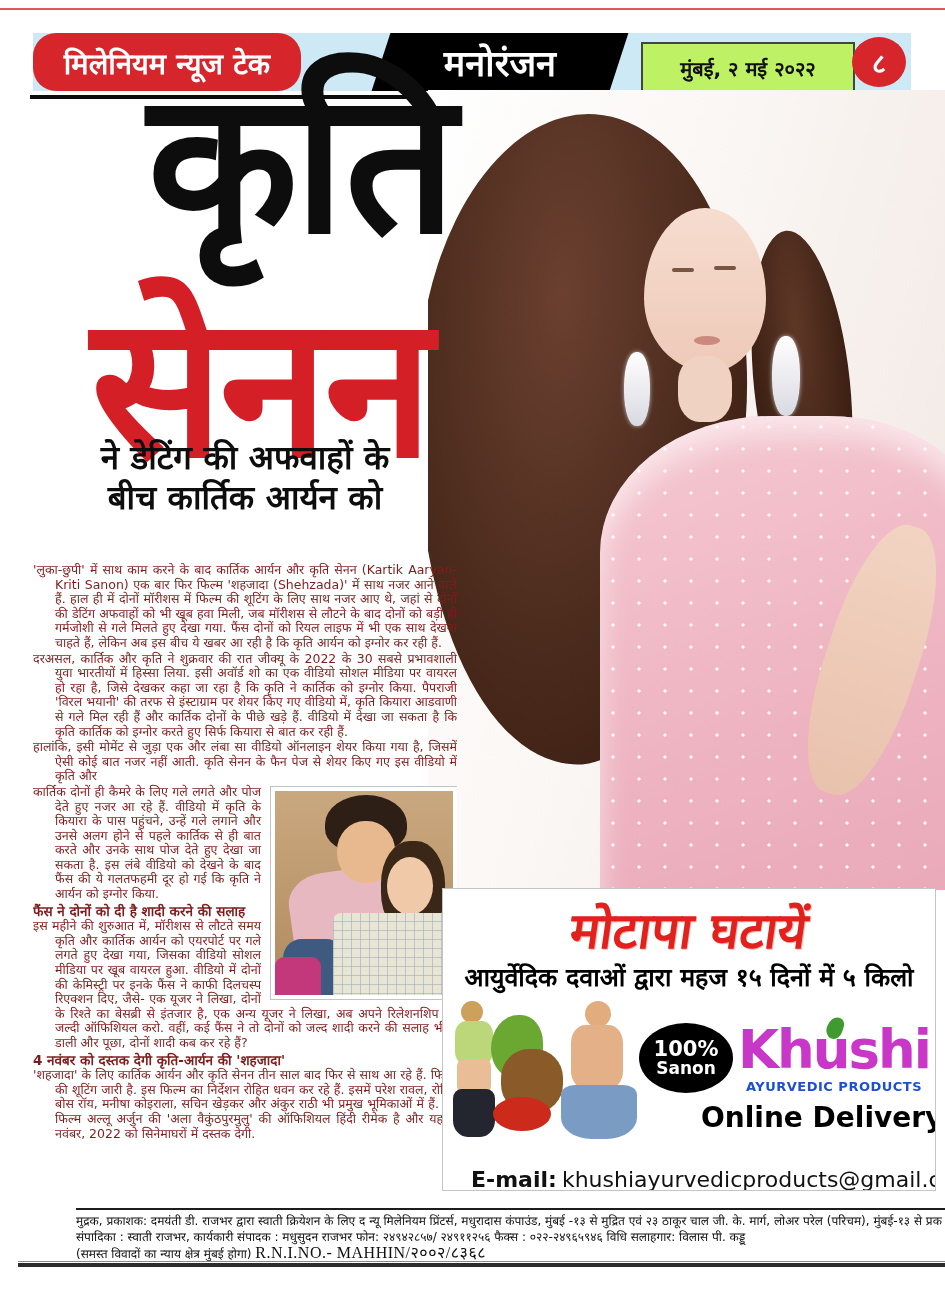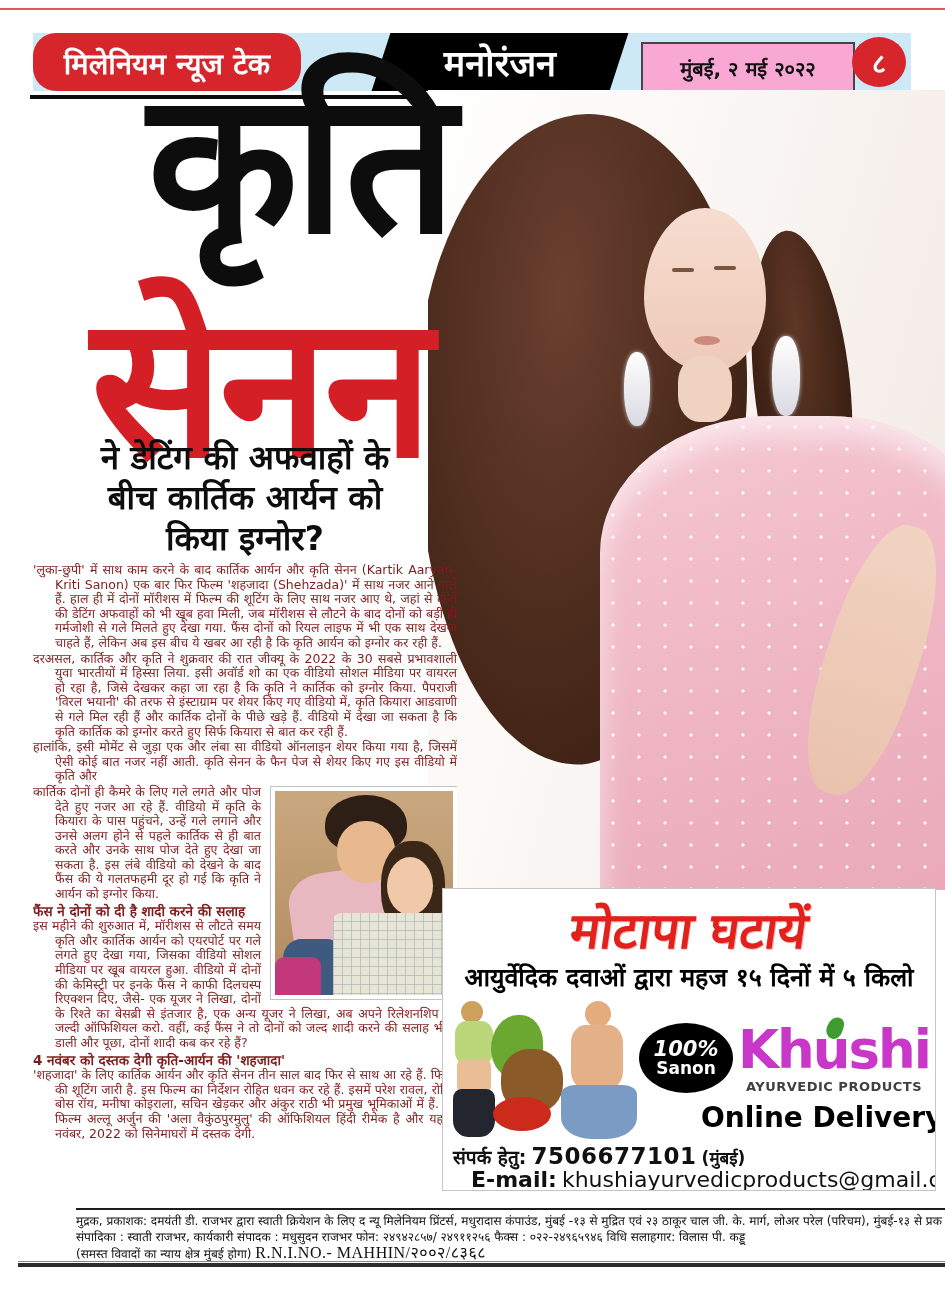--- a/index.html
+++ b/index.html
@@ -16,21 +16,21 @@
     position:absolute; left:0; top:0; width:268px; height:58px; background:#d6252b;
     display:flex; align-items:center; justify-content:center;
     color:#fff; font-size:29px; font-weight:800; white-space:nowrap;border-radius:23px;
   }
   .section-tab {
     position:absolute; left:348px; top:0; width:238px; height:58px; background:#000;
     transform:skewX(-18deg); display:flex; align-items:center; justify-content:center;
   }
   .section-tab .inner { transform:skewX(18deg); color:#fff; font-size:36px; font-weight:800; white-space:nowrap; }
   .date-box {
-    position:absolute; left:608px; top:9px; width:214px; height:52px; background:#f9a8d4;
+    position:absolute; left:608px; top:9px; width:214px; height:52px; background:#bef264;
     border:2px solid #444; display:flex; align-items:center; justify-content:center;
     font-size:20px; font-weight:700; white-space:nowrap;
   }
   .page-circle {
     position:absolute; right:5px; top:4px; width:54px; height:50px; border-radius:50%;
     background:#d6252b; display:flex; align-items:center; justify-content:center;
     color:#fff; font-size:27px; font-weight:800;
   }
   .header-rule { position:absolute; top:95px; left:30px; width:882px; height:4px; background:#0c0c0c; }
 
@@ -137,27 +137,27 @@
   .ac-spice { position:absolute; left:52px; top:48px; width:62px; height:64px; background:#8a5a28; border-radius:45%; }
   .ac-chili { position:absolute; left:44px; top:96px; width:58px; height:34px; background:#cc2a1a; border-radius:50%; }
   .ac-man-head { position:absolute; left:136px; top:0px; width:26px; height:26px; background:#e3ac7c; border-radius:50%; }
   .ac-man-torso { position:absolute; left:122px; top:24px; width:52px; height:64px; background:#e3b088; border-radius:28%; }
   .ac-man-jeans { position:absolute; left:112px; top:84px; width:76px; height:54px; background:#7a9cc4; border-radius:18% 18% 40% 40%; }
   .ad-result-oval {
     position:absolute; top:134px; left:196px; width:94px; height:70px; background:#000;
     border-radius:50%; display:flex; flex-direction:column; align-items:center; justify-content:center;
     color:#fff; font-weight:800; line-height:1.05;
   }
-  .ad-result-oval .r1 { font-size:21px;font-style:italic; } .ad-result-oval .r2 { font-size:17px; }
+  .ad-result-oval .r1 { font-size:21px; } .ad-result-oval .r2 { font-size:17px; }
   .ad-brand { position:absolute; top:134px; left:292px; width:198px; text-align:center;
     font-size:53px; font-weight:900; color:#c837c8; letter-spacing:-2px; line-height:1; }
   .plant-icon { position:absolute; top:128px; left:384px; width:16px; height:22px;
     background:#3f9b2f; border-radius:60% 40% 50% 50%; transform:rotate(18deg); }
   .ad-brand-sub { position:absolute; top:190px; left:292px; width:198px; text-align:center;
-    font-size:13px; font-weight:700; color:#404040; letter-spacing:.5px; white-space:nowrap; }
+    font-size:13px; font-weight:700; color:#1d4ed8; letter-spacing:.5px; white-space:nowrap; }
   .ad-delivery { position:absolute; top:212px; left:258px; width:232px; 
     font-size:28px; font-weight:800; color:#000; white-space:nowrap; }
   .ad-contact { position:absolute; top:254px; left:10px; width:300px; white-space:nowrap; }
   .ad-contact .lbl { font-size:19px; font-weight:800; }
   .ad-contact .ph { font-size:23px; font-weight:800; letter-spacing:.5px; }
   .ad-contact .city { font-size:17px; font-weight:800; }
   .ad-email { position:absolute; top:278px; left:28px; width:450px; white-space:nowrap; }
   .ad-email .lbl { font-size:22px; font-weight:800; }
   .ad-email .addr { font-size:22px; font-weight:400; }
 
@@ -205,21 +205,20 @@
     <div class="pm-saree"></div>
     <div class="pm-arm"></div>
   </div>
 
   <div class="headline-1">कृति</div>
   <div class="headline-2">सेनन</div>
 
   <div class="subhead">
     <div>ने डेटिंग की अफवाहों के</div>
     <div>बीच कार्तिक आर्यन को</div>
-    <div>किया इग्नोर?</div>
   </div>
 
   <div class="article">
     <div class="para">'लुका-छुपी' में साथ काम करने के बाद कार्तिक आर्यन और कृति सेनन (Kartik Aaryan-Kriti Sanon) एक बार फिर फिल्म 'शहजादा (Shehzada)' में साथ नजर आने वाले हैं. हाल ही में दोनों मॉरीशस में फिल्म की शूटिंग के लिए साथ नजर आए थे, जहां से दोनों की डेटिंग अफवाहों को भी खूब हवा मिली, जब मॉरीशस से लौटने के बाद दोनों को बड़ी ही गर्मजोशी से गले मिलते हुए देखा गया. फैंस दोनों को रियल लाइफ में भी एक साथ देखना चाहते हैं, लेकिन अब इस बीच ये खबर आ रही है कि कृति आर्यन को इग्नोर कर रही हैं.</div>
     <div class="para">दरअसल, कार्तिक और कृति ने शुक्रवार की रात जीक्यू के 2022 के 30 सबसे प्रभावशाली युवा भारतीयों में हिस्सा लिया. इसी अवॉर्ड शो का एक वीडियो सोशल मीडिया पर वायरल हो रहा है, जिसे देखकर कहा जा रहा है कि कृति ने कार्तिक को इग्नोर किया. पैपराजी 'विरल भयानी' की तरफ से इंस्टाग्राम पर शेयर किए गए वीडियो में, कृति कियारा आडवाणी से गले मिल रही हैं और कार्तिक दोनों के पीछे खड़े हैं. वीडियो में देखा जा सकता है कि कृति कार्तिक को इग्नोर करते हुए सिर्फ कियारा से बात कर रही हैं.</div>
     <div class="para">हालांकि, इसी मोमेंट से जुड़ा एक और लंबा सा वीडियो ऑनलाइन शेयर किया गया है, जिसमें ऐसी कोई बात नजर नहीं आती. कृति सेनन के फैन पेज से शेयर किए गए इस वीडियो में कृति और</div>
     <div>
       <div class="inset-photo">
         <div class="ip-shirt"></div>
         <div class="ip-man-hair"></div>
@@ -254,25 +253,20 @@
       <div class="ac-man-jeans"></div>
     </div>
     <div class="ad-result-oval">
       <span class="r1">100%</span>
       <span class="r2">Sanon</span>
     </div>
     <div class="ad-brand">Khushi</div>
     <div class="plant-icon"></div>
     <div class="ad-brand-sub">AYURVEDIC PRODUCTS</div>
     <div class="ad-delivery">Online Delivery</div>
-    <div class="ad-contact">
-      <span class="lbl">संपर्क हेतु:</span>
-      <span class="ph">7506677101</span>
-      <span class="city">(मुंबई)</span>
-    </div>
     <div class="ad-email">
       <span class="lbl">E-mail:</span>
       <span class="addr">khushiayurvedicproducts@gmail.com</span>
     </div>
   </div>
 
   <div class="footer-rule-top"></div>
   <div class="footer">
     <div class="fl">मुद्रक, प्रकाशक: दमयंती डी. राजभर द्वारा स्वाती क्रियेशन के लिए द न्यू मिलेनियम प्रिंटर्स, मधुरादास कंपाउंड, मुंबई -१३ से मुद्रित एवं २३ ठाकूर चाल जी. के. मार्ग, लोअर परेल (परिचम), मुंबई-१३ से प्रकाशित,</div>
     <div class="fl">संपादिका : स्वाती राजभर, कार्यकारी संपादक : मधुसुदन राजभर फोन: २४९४२८५७/ २४९११२५६ फैक्स : ०२२-२४९६५९४६ विधि सलाहगार: विलास पी. कड्डू</div>

